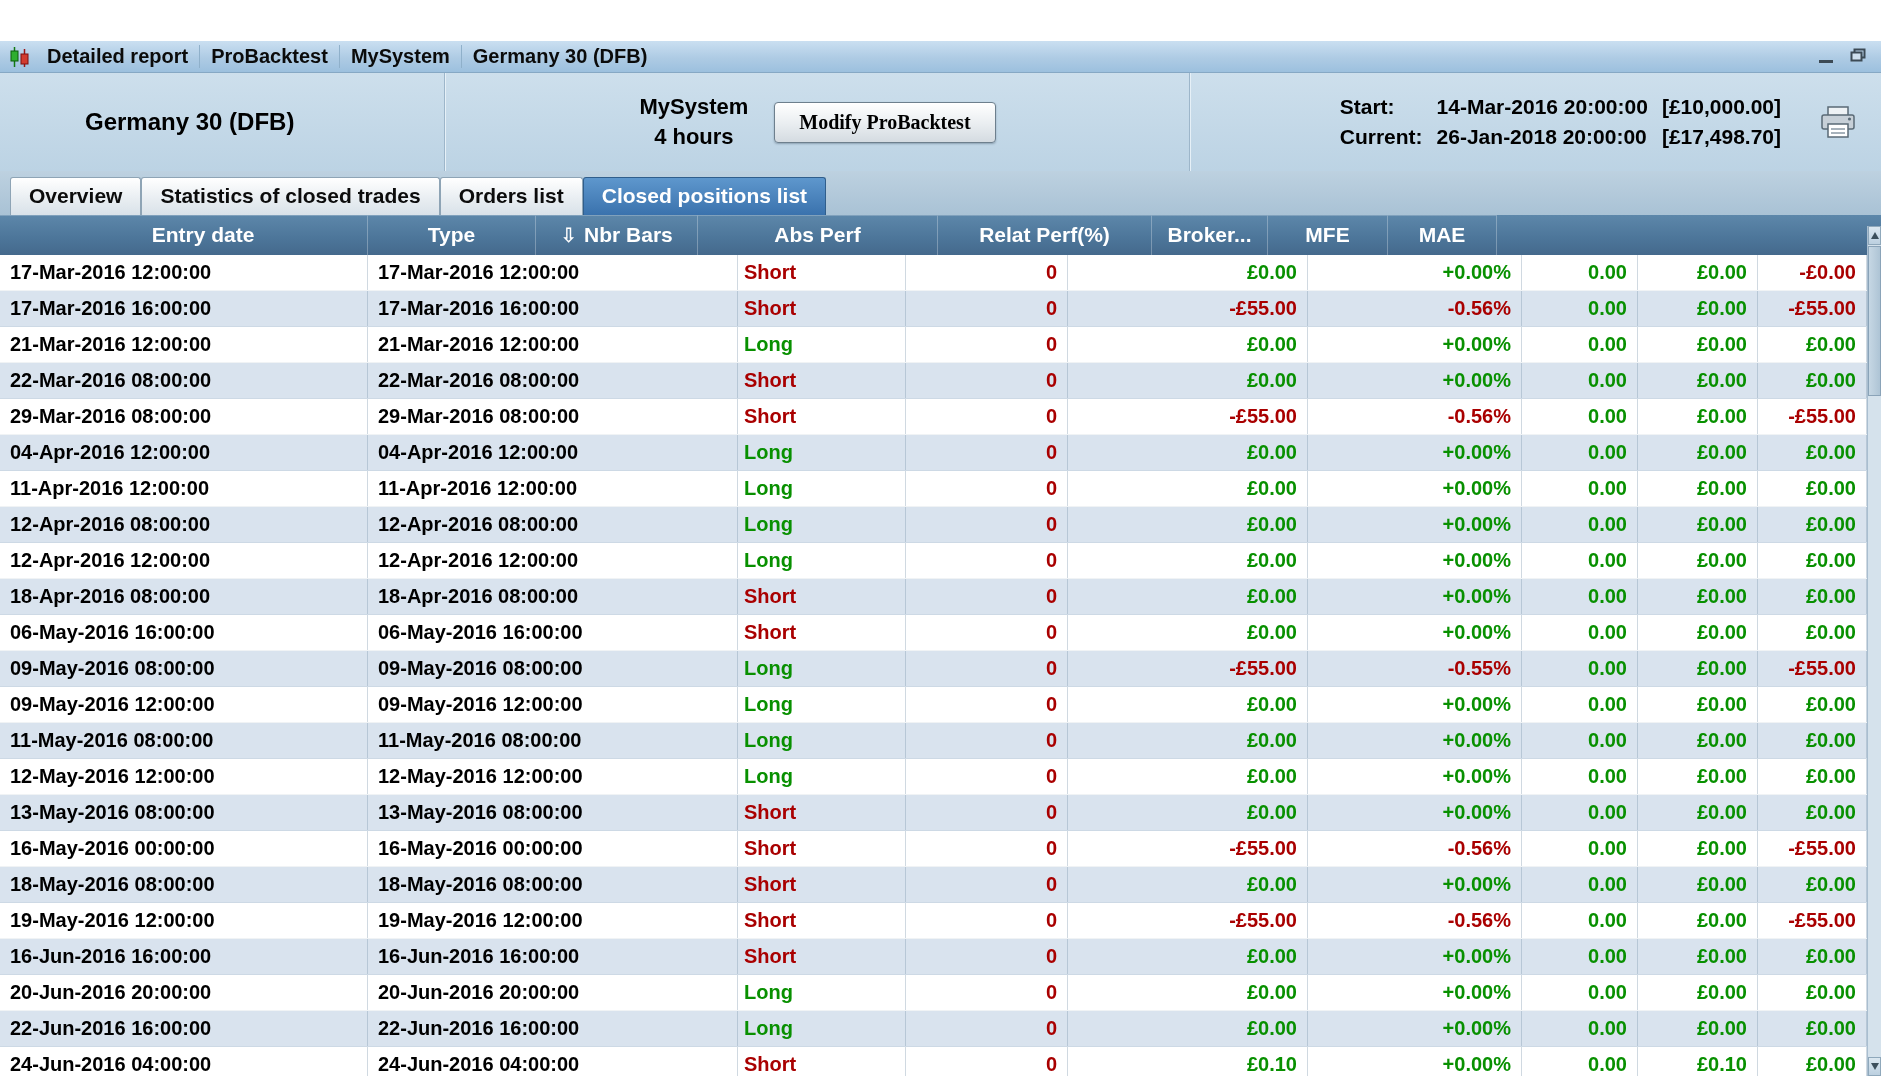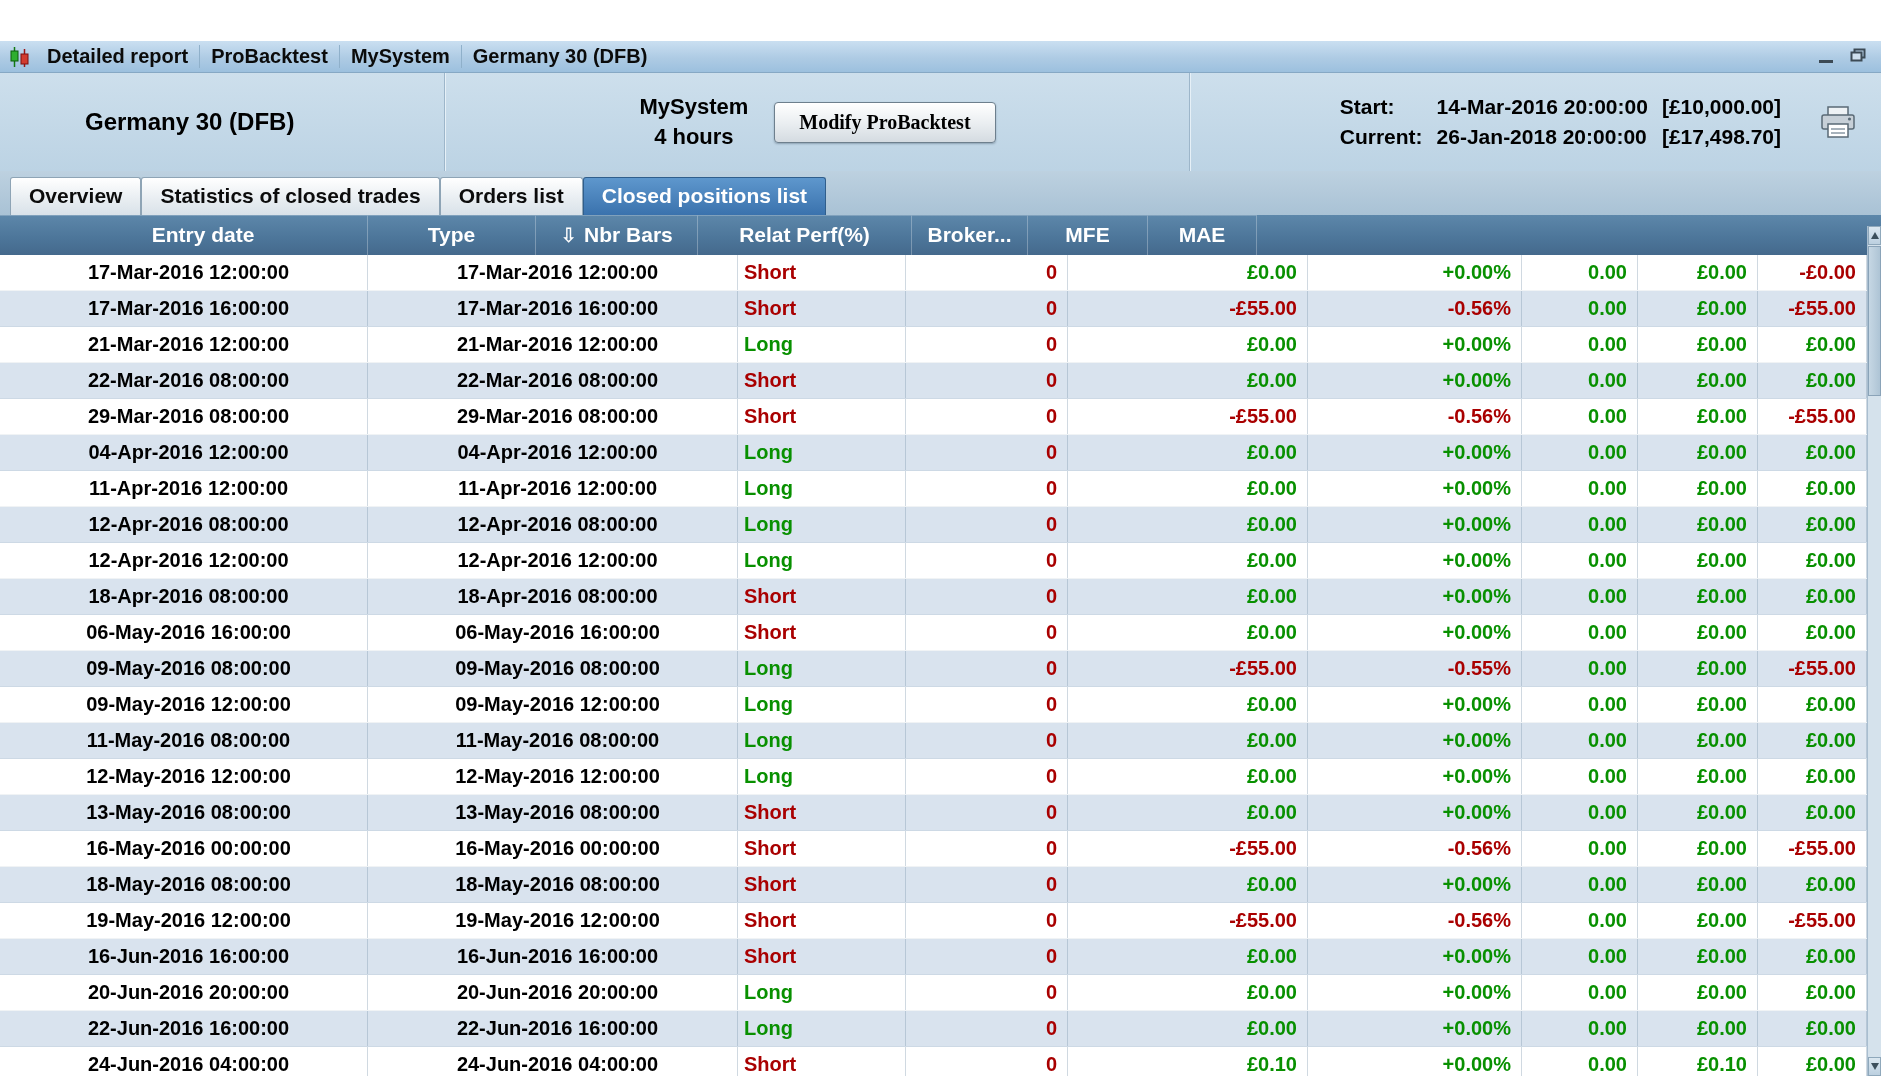--- a/index.html
+++ b/index.html
@@ -79,21 +79,21 @@
     box-sizing:border-box;overflow:hidden;cursor:default;
   }
   .sort-ic{margin-right:7px;font-size:20px;}
   .tbody{height:850px;overflow:hidden;position:relative;background:#fff;}
   .trow{display:flex;height:36px;background:#ffffff;border-bottom:1px solid rgba(70,100,130,.08);box-sizing:border-box;}
   .trow.r-alt{background:var(--row-alt,#d9e3ee);}
   .cell{
     line-height:35px;font-size:20px;white-space:nowrap;overflow:hidden;
     border-right:1px solid rgba(120,145,168,.35);box-sizing:border-box;
   }
-  .cell.a-left{text-align:center;padding-left:10px;}
+  .cell.a-left{text-align:left;padding-left:10px;}
   .cell.a-type{text-align:left;padding-left:6px;}
   .cell.a-right{text-align:right;padding-right:10px;}
   .k{color:#000;} .g{color:var(--pos,#089000);} .r{color:var(--neg,#a90000);}
   
   .c0{width:368px;padding-left:39px;} .c1{width:370px;} .c2{width:168px;} .c3{width:162px;}
   .c4{width:240px;} .c5{width:214px;} .c6{width:116px;} .c7{width:120px;} .c8{width:109px;}
   
   .vscroll{
     position:absolute;top:226px;right:0;width:14px;height:850px;
     display:flex;flex-direction:column;
@@ -180,20 +180,21 @@
       <div class="tab">Overview</div>
       <div class="tab">Statistics of closed trades</div>
       <div class="tab">Orders list</div>
       <div class="tab active">Closed positions list</div>
     </div>
 
   <div class="thead">
       <div class="hcell c0"><span>Entry date</span></div>
       <div class="hcell c2"><span>Type</span></div>
       <div class="hcell c3"><span class="sort-ic">⇩</span><span>Nbr Bars</span></div>
+      <div class="hcell c4"><span>Abs Perf</span></div>
       <div class="hcell c5"><span>Relat Perf(%)</span></div>
       <div class="hcell c6"><span>Broker...</span></div>
       <div class="hcell c7"><span>MFE</span></div>
       <div class="hcell c8"><span>MAE</span></div>
     </div>
 
   <div class="tbody">
       <div class="trow">
         <div class="cell c0 a-left k">17-Mar-2016 12:00:00</div>
         <div class="cell c1 a-left k">17-Mar-2016 12:00:00</div>

